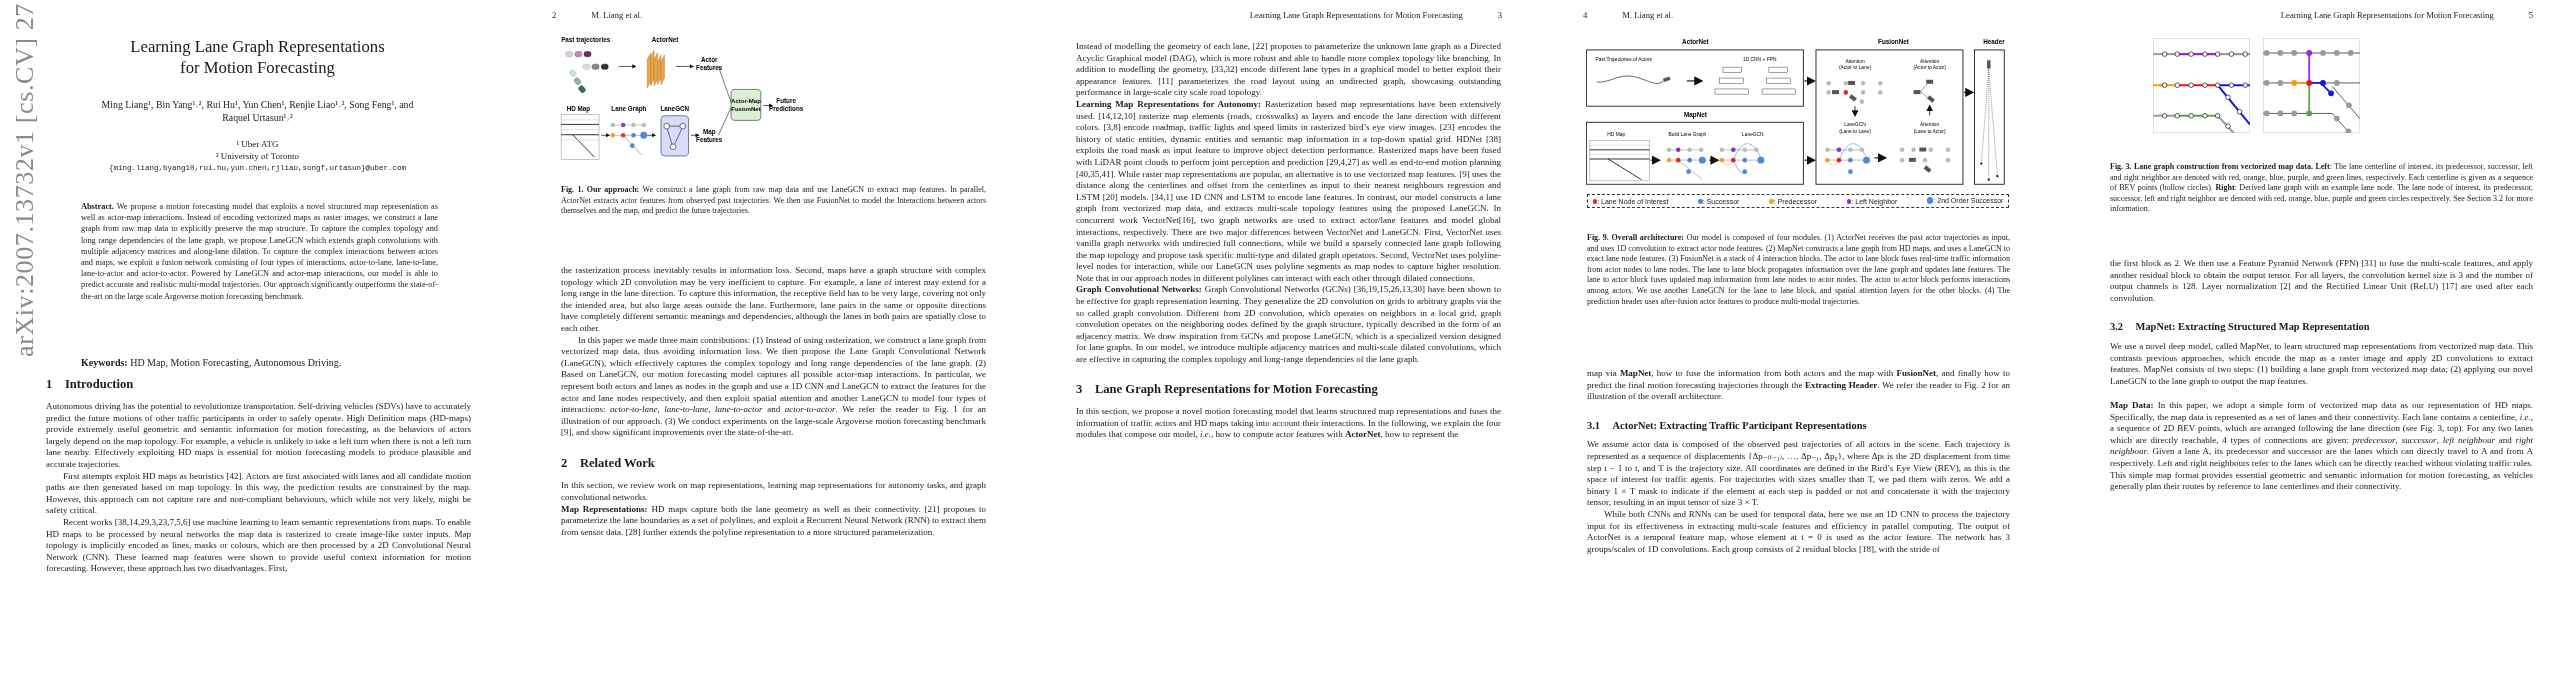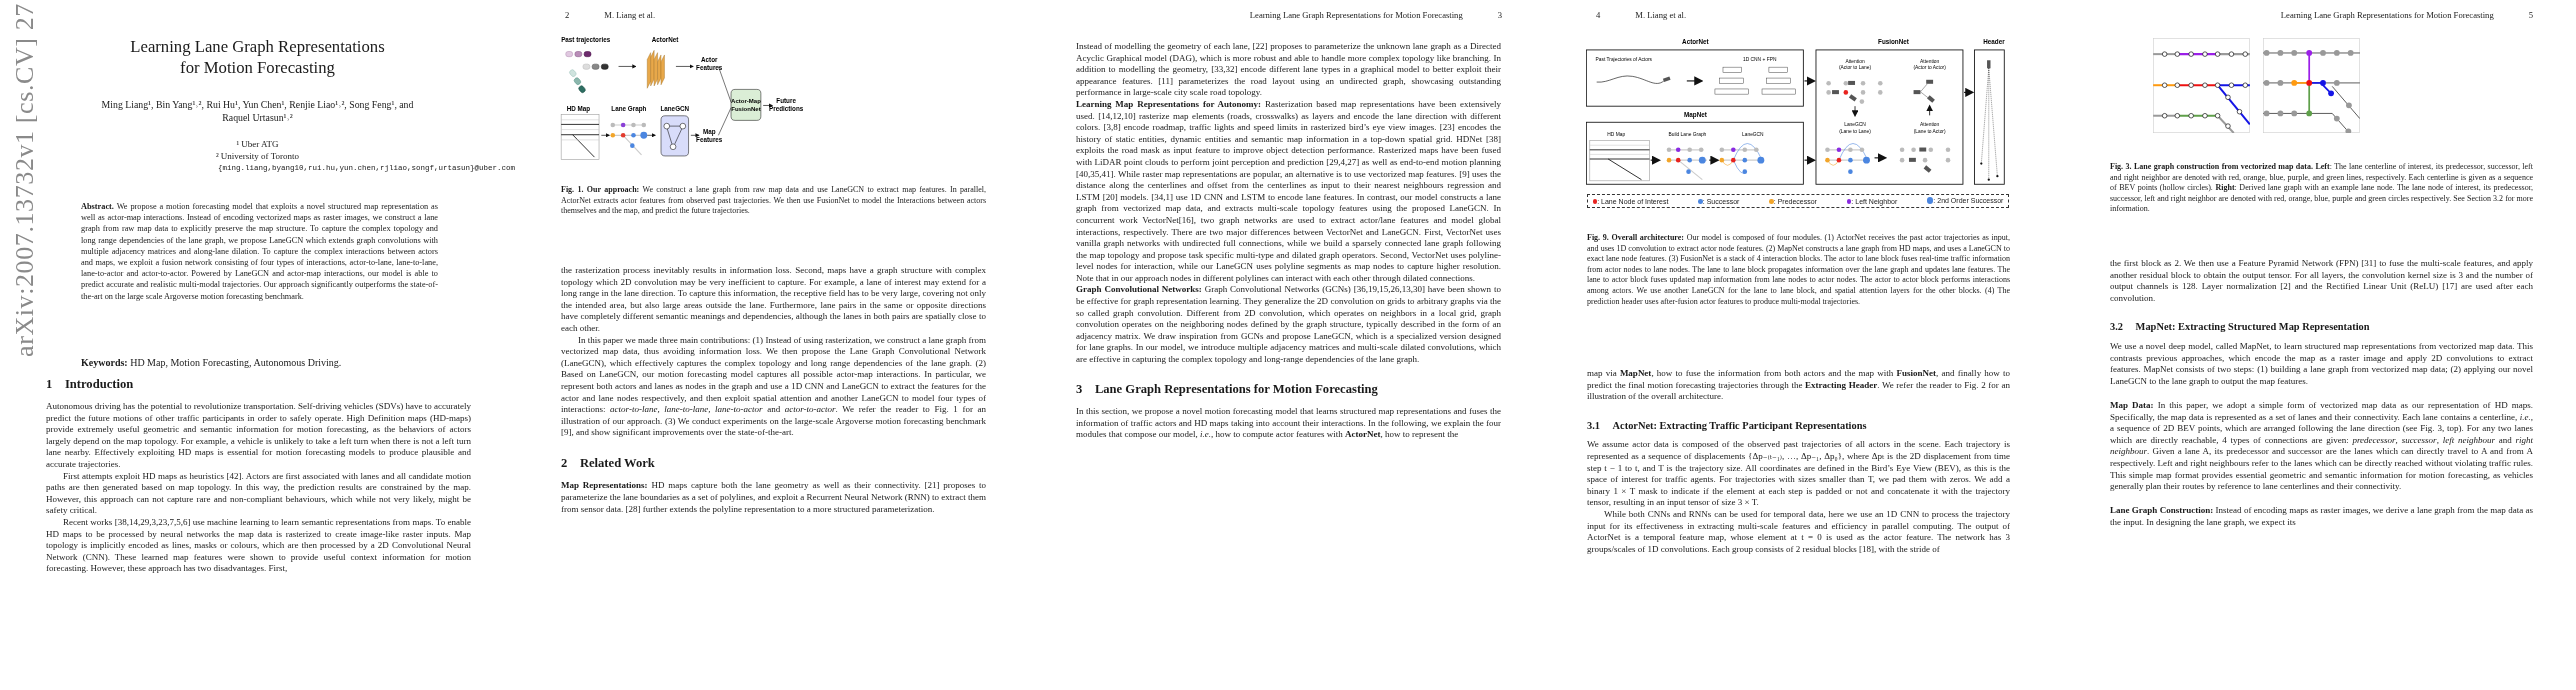--- a/index.html
+++ b/index.html
@@ -8,39 +8,39 @@
   .page { position: absolute; top: 0; width: 515px; height: 690px; background: #fff; overflow: hidden; }
   #p1 { left: 0; } #p2 { left: 515px; } #p3 { left: 1030px; } #p4 { left: 1546px; } #p5 { left: 2061px; }
 
   .arxiv-stamp {
     position: absolute; left: 10.4px; top: 35px; width: 29px; height: 322px;
     color: #8a8a8a; font-size: 26px; font-family: "Liberation Serif", serif;
     writing-mode: vertical-rl; transform: rotate(180deg); letter-spacing: 0.6px; white-space: nowrap;
     display: flex; align-items: center;
   }
   .runhead { position: absolute; top: 10.4px; font-size: 8.6px; color: #222; }
-  .runhead.left { left: 50px; }
+  .runhead.left { left: 37px; }
   .runhead.left .num { margin-right: 35px; }
   .runhead.right { right: 43px; }
   .runhead.right .num { margin-left: 35px; }
 
   .col { position: absolute; left: 46px; width: 425px; font-size: 9px; line-height: 11.6px; text-align: justify; }
   p.ind { text-indent: 17px; }
   .hdr-sec { font-size: 12.6px; font-weight: bold; margin: 15px 0 10.4px 0; text-align: left; }
   .hdr-sec .n { margin-right: 12.6px; }
   .hdr-sub { font-size: 10.4px; font-weight: bold; margin: 9.2px 0 8px 0; text-align: left; }
   .hdr-sub .n { margin-right: 12.6px; }
   .cap { font-size: 8px; line-height: 10.6px; text-align: justify; }
   .cap b { font-weight: bold; }
 
   
   .title { position: absolute; left: 0; right: 0; top: 36px; text-align: center; font-size: 16.7px; line-height: 21px; font-weight: normal; }
   .authors { position: absolute; left: 57px; right: 57px; top: 99px; text-align: center; font-size: 9.8px; line-height: 12.6px; }
   .affil { position: absolute; left: 0; right: 0; top: 138px; text-align: center; font-size: 9px; line-height: 12px; }
-  .email { font-family: "Liberation Mono", "DejaVu Sans Mono", monospace; font-size: 7.5px; text-align: right; }
+  .email { font-family: "Liberation Mono", "DejaVu Sans Mono", monospace; font-size: 7.5px; }
   .abstract { position: absolute; left: 81px; width: 357px; top: 201px; font-size: 8.3px; line-height: 11.2px; text-align: justify; }
   .keywords { position: absolute; left: 81px; width: 357px; top: 357px; font-size: 10px; }
   svg text { font-family: "Liberation Sans", "DejaVu Sans", sans-serif; }
 </style>
 </head>
 <body>
 
 <div class="page" id="p1">
   <div class="arxiv-stamp">arXiv:2007.13732v1  [cs.CV]  27 Jul 2020</div>
 
@@ -174,20 +174,21 @@
     <b>Fig. 1. Our approach:</b>
     <span>We construct a lane graph from raw map data and use LaneGCN to extract map features. In parallel, ActorNet extracts actor features from observed past trajectories. We then use FusionNet to model the Interactions between actors themselves and the map, and predict the future trajectories.</span>
   </div>
 
   <div class="col" style="top:265px;">
     <p>the rasterization process inevitably results in information loss. Second, maps have a graph structure with complex topology which 2D convolution may be very inefficient to capture. For example, a lane of interest may extend for a long range in the lane direction. To capture this information, the receptive field has to be very large, covering not only the intended area, but also large areas outside the lane. Furthermore, lane pairs in the same or opposite directions have completely different semantic meanings and dependencies, although the lanes in both pairs are spatially close to each other.</p>
     <p class="ind"><span>In this paper we made three main contributions: (1) Instead of using rasterization, we construct a lane graph from vectorized map data, thus avoiding information loss. We then propose the Lane Graph Convolutional Network (LaneGCN), which effectively captures the complex topology and long range dependencies of the lane graph. (2) Based on LaneGCN, our motion forecasting model captures all possible actor-map interactions. In particular, we represent both actors and lanes as nodes in the graph and use a 1D CNN and LaneGCN to extract the features for the actor and lane nodes respectively, and then exploit spatial attention and another LaneGCN to model four types of interactions: </span><i>actor-to-lane</i>, <i>lane-to-lane</i>, <i>lane-to-actor</i><span> and </span><i>actor-to-actor</i><span>. We refer the reader to Fig. 1 for an illustration of our approach. (3) We conduct experiments on the large-scale Argoverse motion forecasting benchmark [9], and show significant improvements over the state-of-the-art.</span></p>
     <h2 class="hdr-sec" style="margin-top:19.5px;">
       <span class="n">2</span><span>Related Work</span>
     </h2>
+    <p>In this section, we review work on map representations, learning map representations for autonomy tasks, and graph convolutional networks.</p>
     <p><b>Map Representations:</b> <span>HD maps capture both the lane geometry as well as their connectivity. [21] proposes to parameterize the lane boundaries as a set of polylines, and exploit a Recurrent Neural Network (RNN) to extract them from sensor data. [28] further extends the polyline representation to a more structured parameterization.</span></p>
   </div>
 </div>
 
 <div class="page" id="p3">
   <div class="runhead right">
     <span>Learning Lane Graph Representations for Motion Forecasting</span><span class="num">3</span>
   </div>
   <div class="col" style="top:41px;">
     <p>Instead of modelling the geometry of each lane, [22] proposes to parameterize the unknown lane graph as a Directed Acyclic Graphical model (DAG), which is more robust and able to handle more complex topology like branching. In addition to modelling the geometry, [33,32] encode different lane types in a graphical model to better exploit their appearance features. [11] parameterizes the road layout using an undirected graph, showcasing outstanding performance in large-scale city scale road topology.</p>
@@ -460,16 +461,15 @@
     <b>Left</b><span>: The lane centerline of interest, its predecessor, successor, left and right neighbor are denoted with red, orange, blue, purple, and green lines, respectively. Each centerline is given as a sequence of BEV points (hollow circles). </span><b>Right</b><span>: Derived lane graph with an example lane node. The lane node of interest, its predecessor, successor, left and right neighbor are denoted with red, orange, blue, purple and green circles respectively. See Section 3.2 for more information.</span>
   </div>
 
   <div class="col" style="top:258px; left:49px; width:423px;">
     <p>the first block as 2. We then use a Feature Pyramid Network (FPN) [31] to fuse the multi-scale features, and apply another residual block to obtain the output tensor. For all layers, the convolution kernel size is 3 and the number of output channels is 128. Layer normalization [2] and the Rectified Linear Unit (ReLU) [17] are used after each convolution.</p>
     <h3 class="hdr-sub" style="margin-top:17px;">
       <span class="n">3.2</span><span>MapNet: Extracting Structured Map Representation</span>
     </h3>
     <p>We use a novel deep model, called MapNet, to learn structured map representations from vectorized map data. This contrasts previous approaches, which encode the map as a raster image and apply 2D convolutions to extract features. MapNet consists of two steps: (1) building a lane graph from vectorized map data; (2) applying our novel LaneGCN to the lane graph to output the map features.</p>
     <p style="margin-top:12.6px;"><b>Map Data:</b> <span>In this paper, we adopt a simple form of vectorized map data as our representation of HD maps. Specifically, the map data is represented as a set of lanes and their connectivity. Each lane contains a centerline, </span><i>i.e.</i><span>, a sequence of 2D BEV points, which are arranged following the lane direction (see Fig. 3, top). For any two lanes which are directly reachable, 4 types of connections are given: </span><i>predecessor</i>, <i>successor</i>, <i>left neighbour</i> and <i>right neighbour</i><span>. Given a lane A, its predecessor and successor are the lanes which can directly travel to A and from A respectively. Left and right neighbours refer to the lanes which can be directly reached without violating traffic rules. This simple map format provides essential geometric and semantic information for motion forecasting, as vehicles generally plan their routes by reference to lane centerlines and their connectivity.</span></p>
-    <p style="margin-top:12.6px;"><b>Lane Graph Construction:</b> <span>Instead of encoding maps as raster images, we derive a lane graph from the map data as the input. In designing the lane graph, we expect its</span></p>
   </div>
 </div>
 
 
 </body></html>

